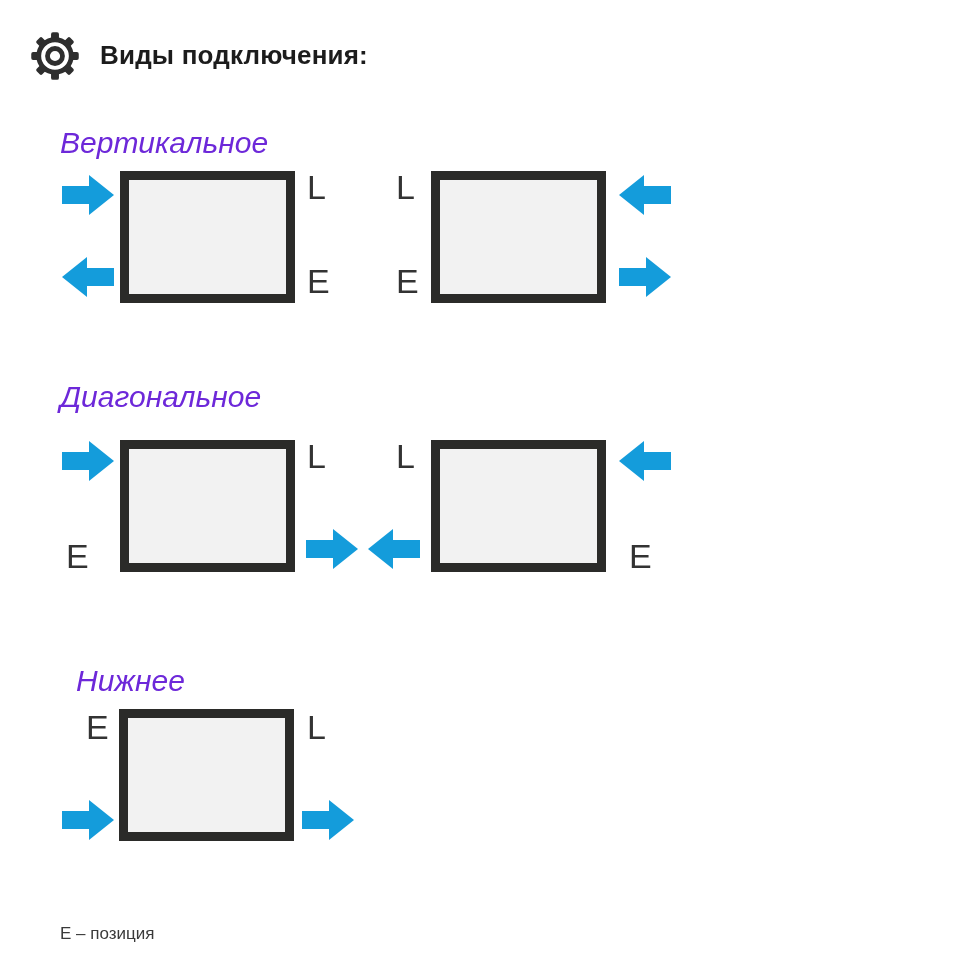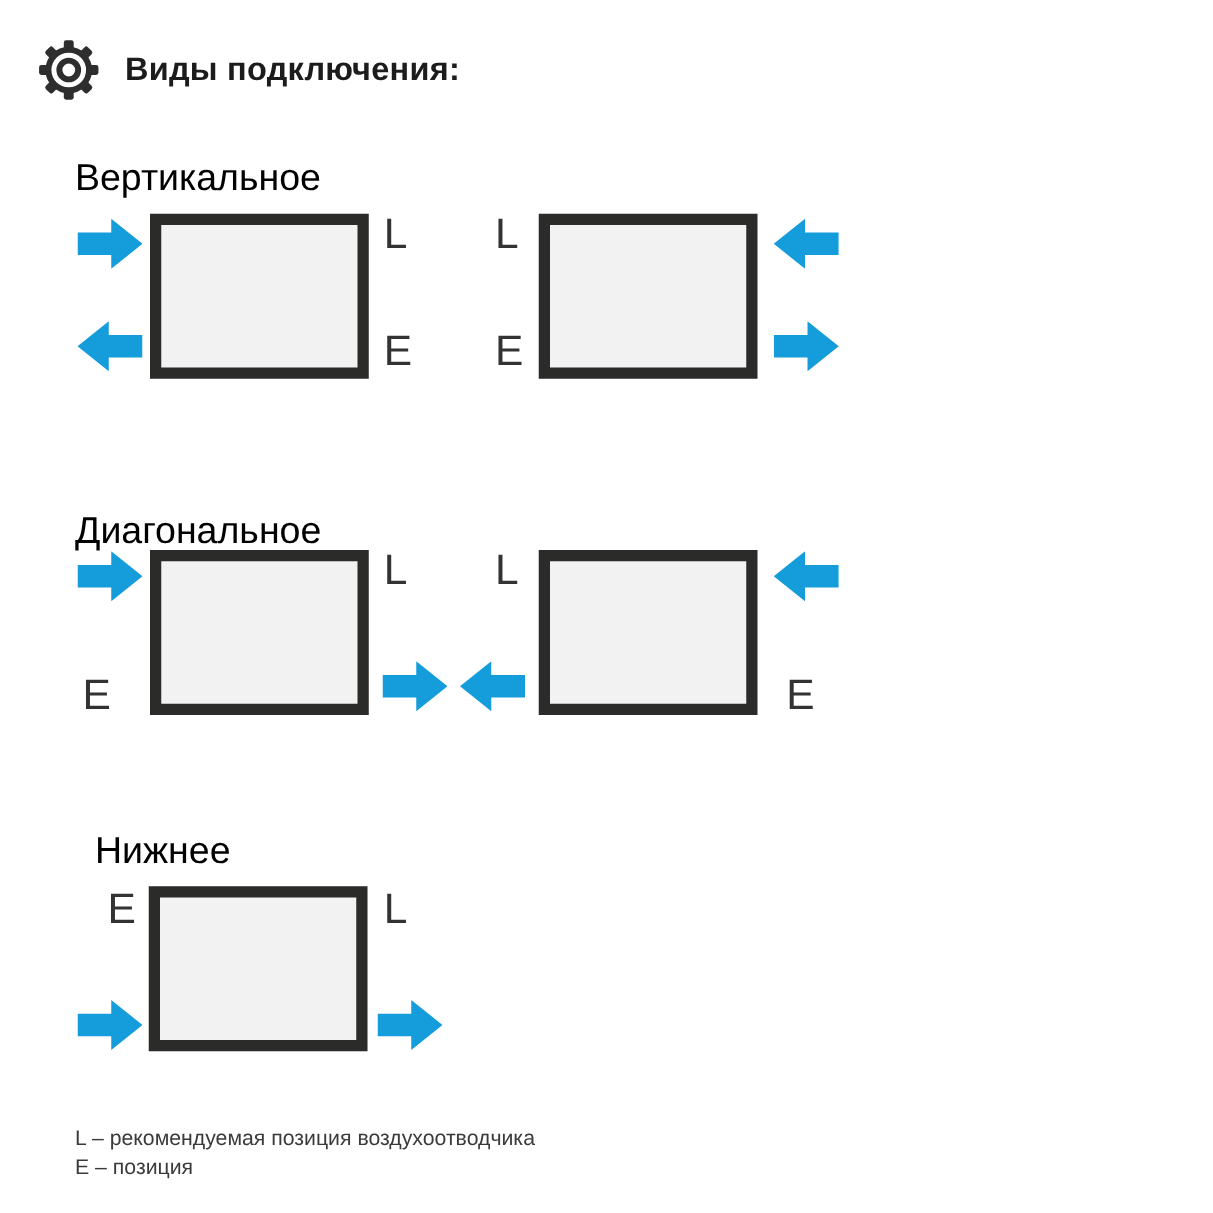--- a/index.html
+++ b/index.html
@@ -22,23 +22,24 @@
   }
   .gear {
     position: absolute;
     left: 30px; top: 31px;
     width: 50px; height: 50px;
   }
   .section-title {
     position: absolute;
     font-size: 30px;
     font-weight: 400;
-    color: #000000;
+    color: #6d28d9;
     line-height: 34px;
     white-space: nowrap;
+    font-style: italic;
   }
   .radiator {
     position: absolute;
     width: 175px;
     height: 132px;
     box-sizing: border-box;
     border: 9px solid #2b2b29;
     background: #f2f2f2;
   }
   .port-label {
@@ -100,21 +101,21 @@
   <div class="port-label" style="left:396px; top:170px;">L</div>
   <div class="port-label" style="left:396px; top:264px;">E</div>
   <div class="radiator" style="left:431px; top:171px;"></div>
   <svg class="arrow" style="left:619px; top:175px;" viewBox="0 0 52 40">
       <polygon points="52,11 25,11 25,0 0,20 25,40 25,29 52,29"></polygon>
     </svg>
   <svg class="arrow" style="left:619px; top:257px;" viewBox="0 0 52 40">
       <polygon points="0,11 27,11 27,0 52,20 27,40 27,29 0,29"></polygon>
     </svg>
 
-  <div class="section-title" style="left:60px; top:408px;">Диагональное</div>
+  <div class="section-title" style="left:60px; top:380px;">Диагональное</div>
 
   <svg class="arrow" style="left:62px; top:441px;" viewBox="0 0 52 40">
       <polygon points="0,11 27,11 27,0 52,20 27,40 27,29 0,29"></polygon>
     </svg>
   <div class="radiator" style="left:120px; top:440px;"></div>
   <div class="port-label" style="left:307px; top:439px;">L</div>
   <div class="port-label" style="left:66px; top:539px;">E</div>
   <svg class="arrow" style="left:306px; top:529px;" viewBox="0 0 52 40">
       <polygon points="0,11 27,11 27,0 52,20 27,40 27,29 0,29"></polygon>
     </svg>
@@ -134,16 +135,15 @@
   <div class="port-label" style="left:86px; top:710px;">E</div>
   <div class="radiator" style="left:119px; top:709px;"></div>
   <div class="port-label" style="left:307px; top:710px;">L</div>
   <svg class="arrow" style="left:62px; top:800px;" viewBox="0 0 52 40">
       <polygon points="0,11 27,11 27,0 52,20 27,40 27,29 0,29"></polygon>
     </svg>
   <svg class="arrow" style="left:302px; top:800px;" viewBox="0 0 52 40">
       <polygon points="0,11 27,11 27,0 52,20 27,40 27,29 0,29"></polygon>
     </svg>
 
-  <div class="legend-line" style="top:901px;">L – рекомендуемая позиция воздухоотводчика</div>
   <div class="legend-line" style="top:924px;">E – позиция</div>
 
 </div>
 
 </body></html>

